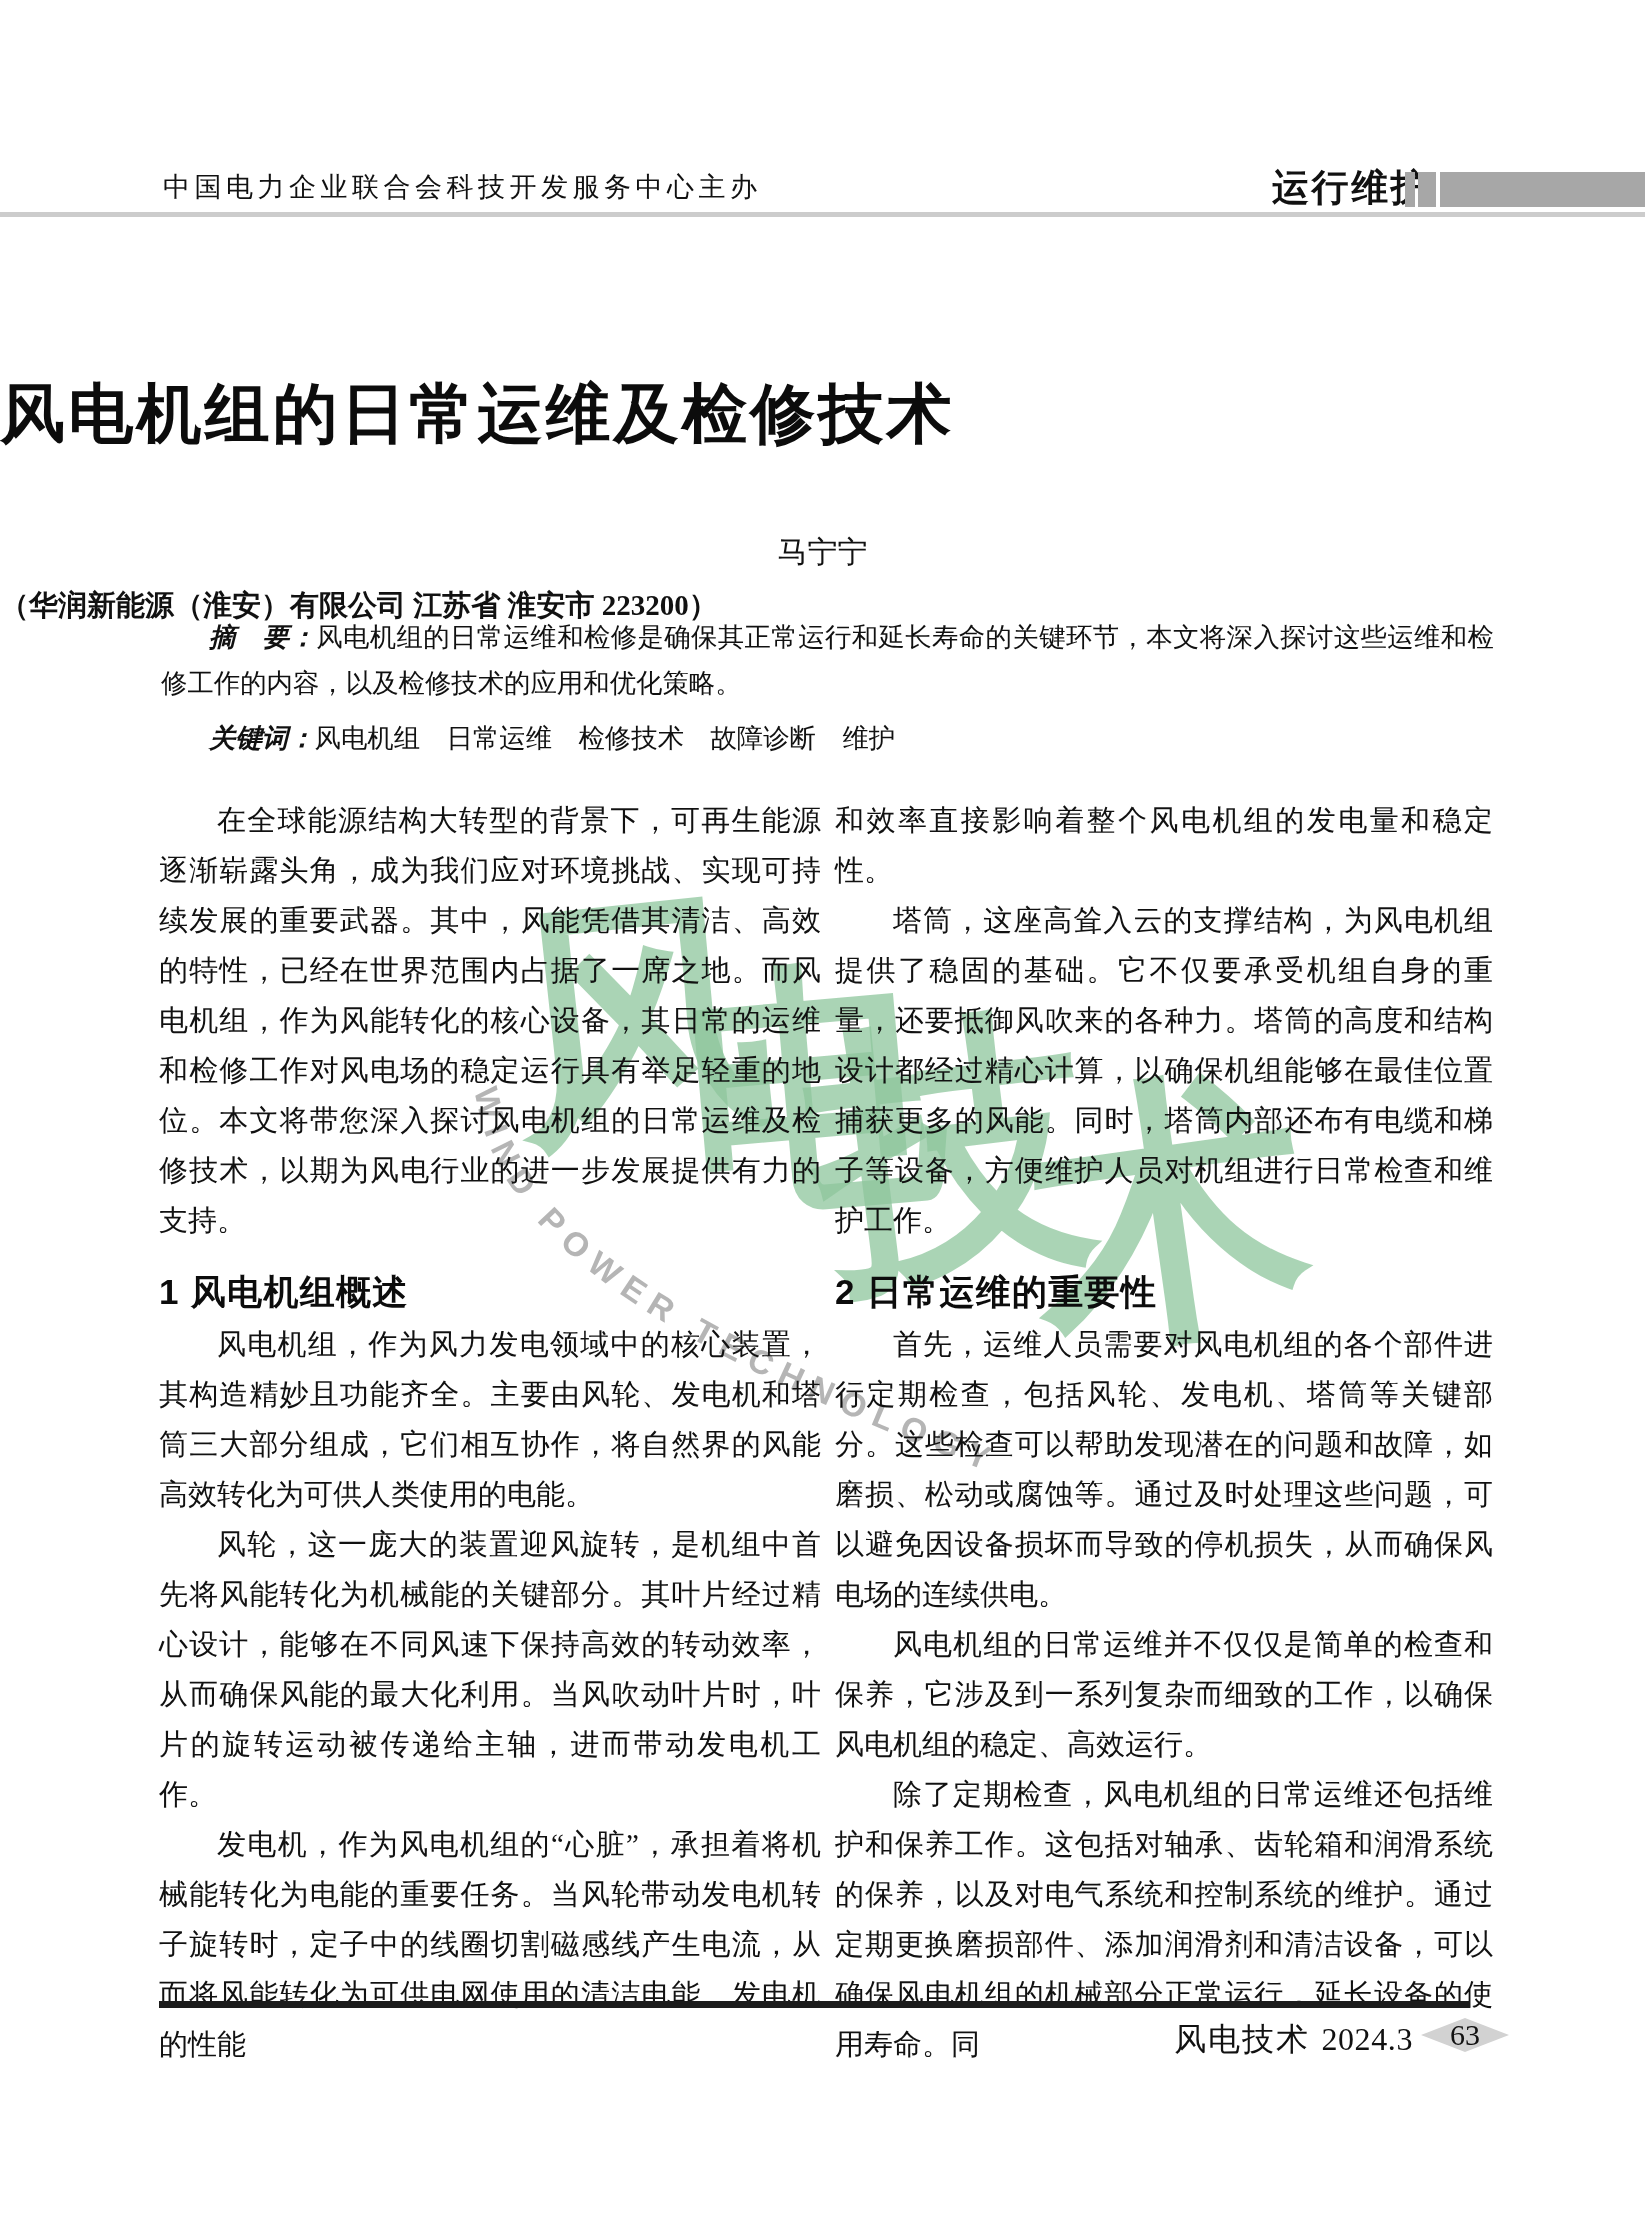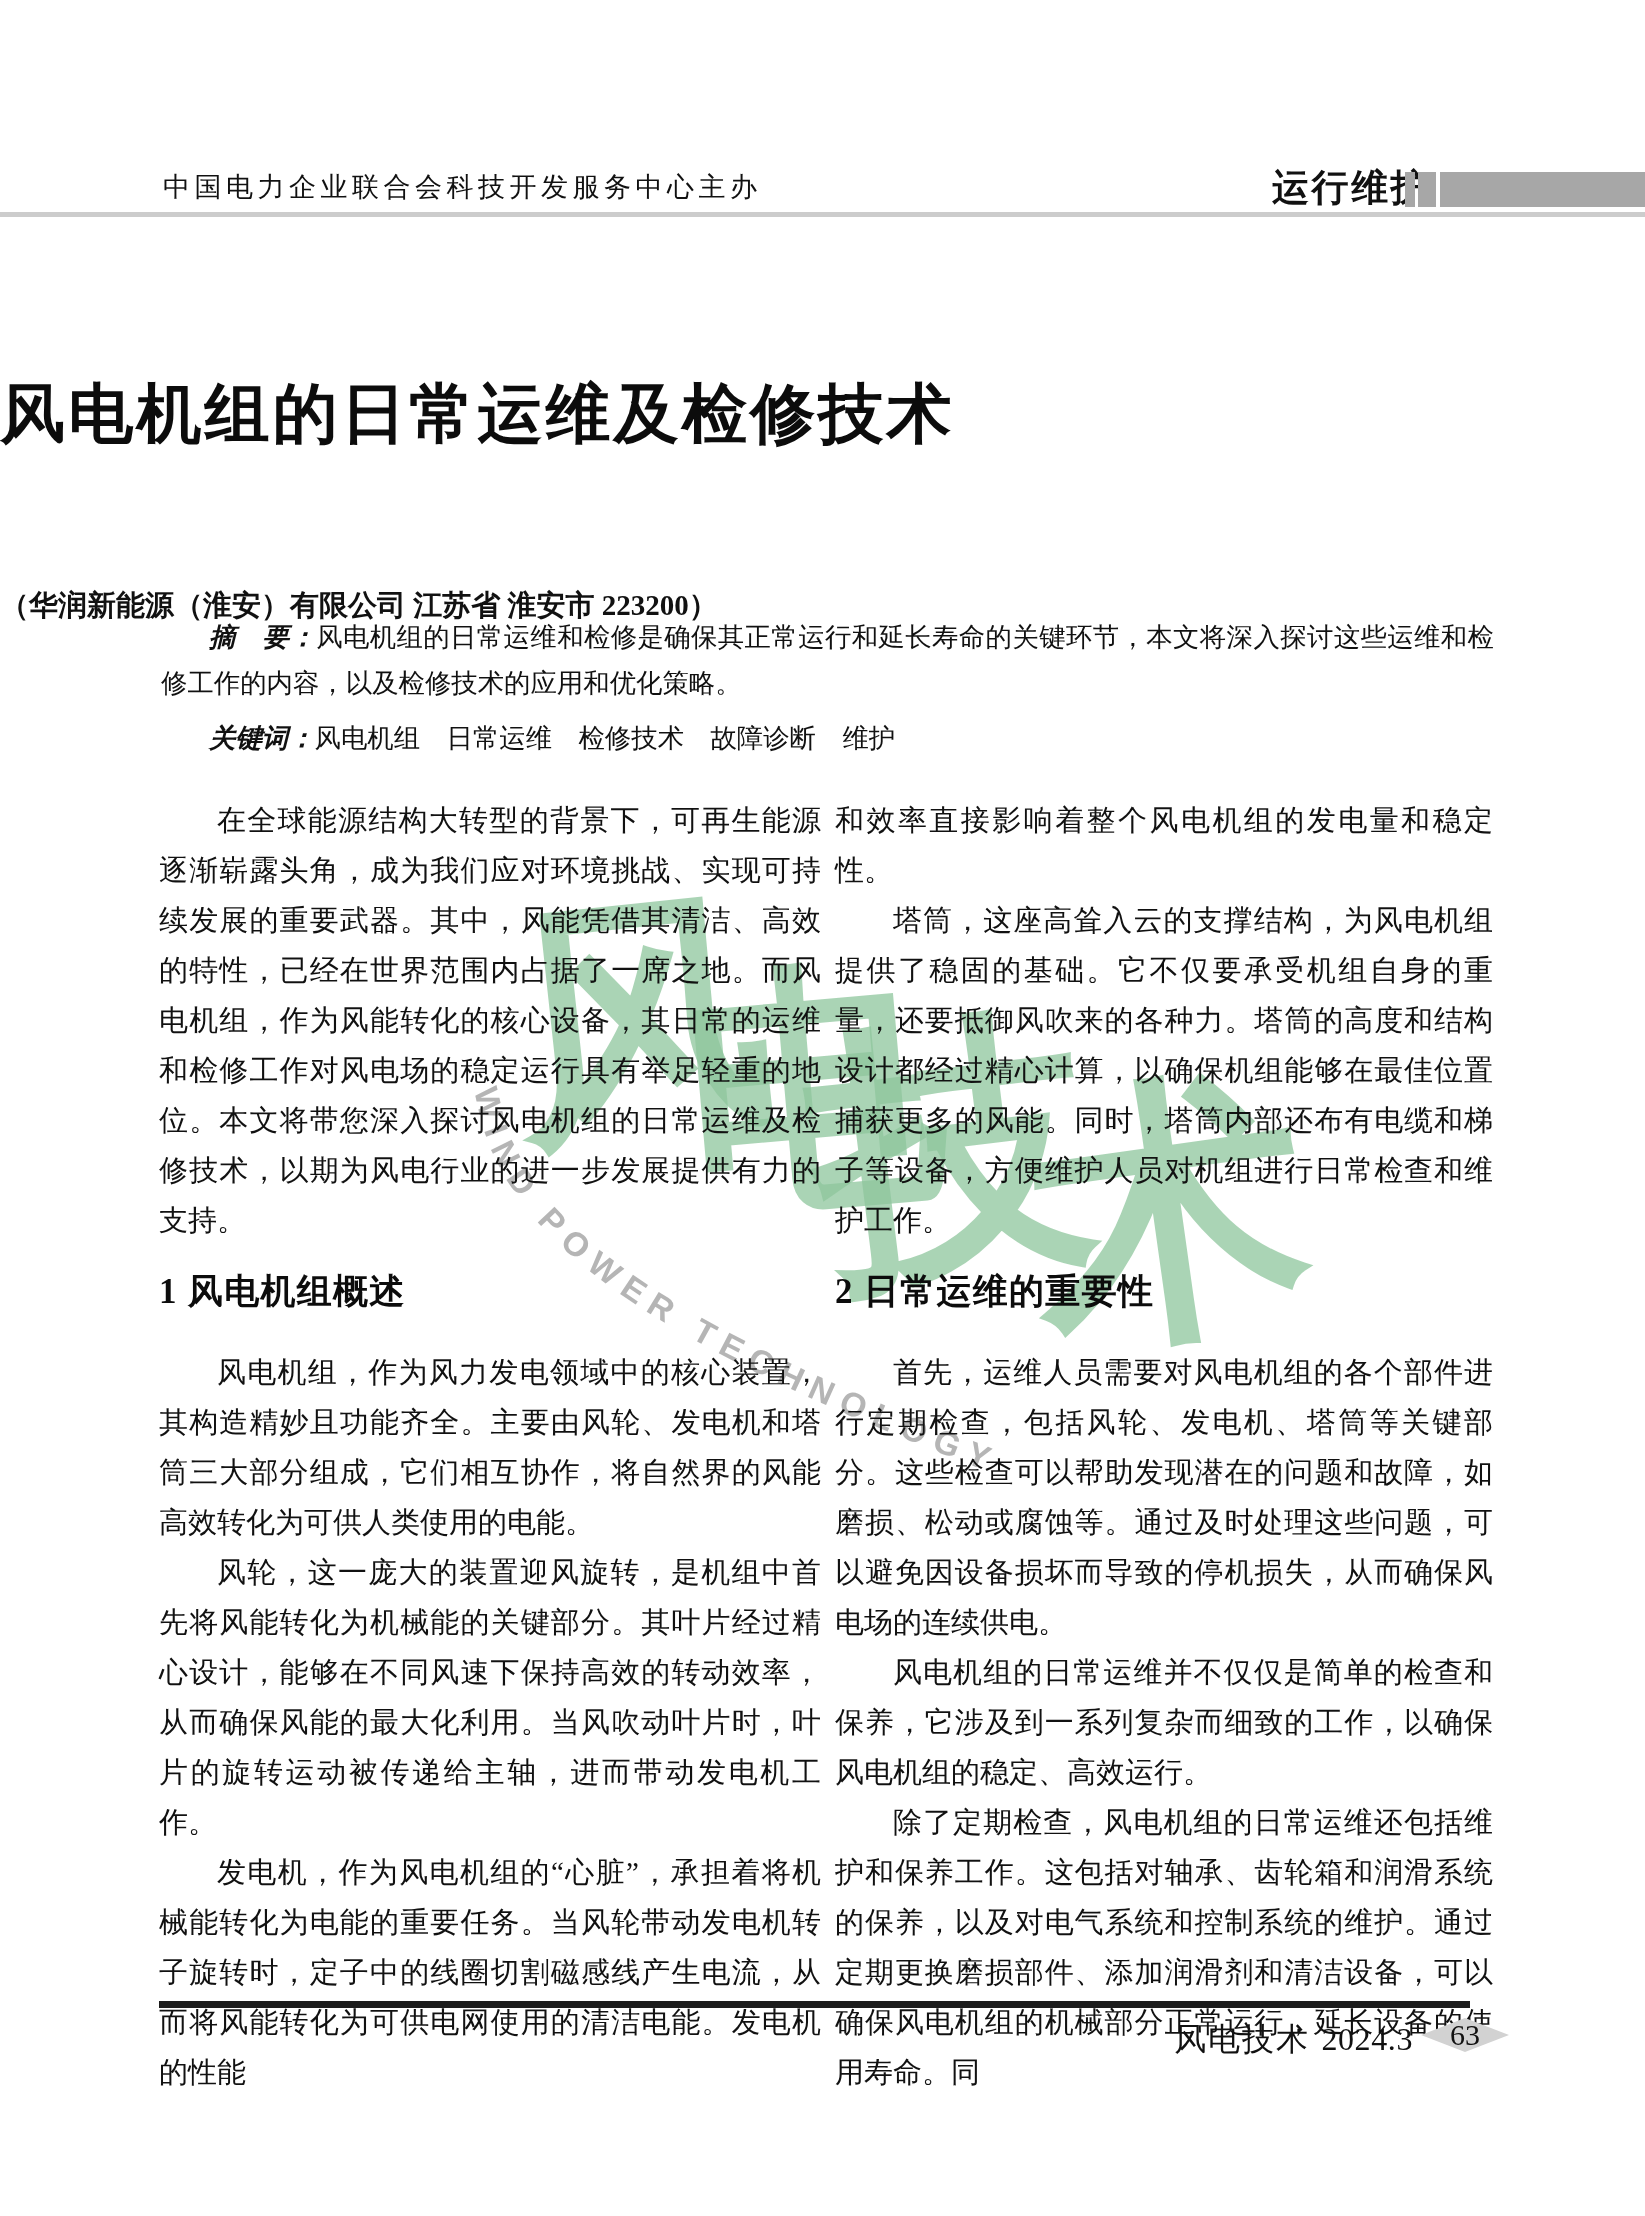--- a/index.html
+++ b/index.html
@@ -66,23 +66,23 @@
   .col{
     top:795px; z-index:2;
     font-size:29px; line-height:50px;
     text-align:justify;
   }
   .col.left{left:159px; width:662px;}
   .col.right{left:835px; width:658px;}
   .col p{margin:0; text-indent:58px;}
   .col p.noindent{text-indent:0;}
   .col h2{
-    font-size:35px; line-height:40px; margin:27px 0 35px 0;
+    font-size:35px; line-height:40px; margin:27px 0 7px 0;
     font-weight:900; letter-spacing:1.3px; text-indent:0;
-    font-family:Liberation Serif, serif;
+    font-family:Liberation Sans, sans-serif;
     color:#0c0c0c;
   }
 
   
   .wm{z-index:1;}
   .wm-char{
     font-size:258px; line-height:258px; font-weight:bold;
     font-family:"Liberation Serif", serif;
     color:rgba(141,198,156,0.75);
   }
@@ -133,20 +133,21 @@
   <svg class="wm wm-arc" width="645" height="464" viewBox="0 0 1000 720">
     <defs>
       <path id="arcPath" d="M 35 40 C 70 290, 340 450, 930 670" fill="none"></path>
     </defs>
     <text fill="#a8a8a8" fill-opacity="0.85" font-size="52" letter-spacing="15" font-family="Liberation Sans, sans-serif" font-weight="bold">
       <textPath href="#arcPath">WIND POWER TECHNOLOGY</textPath>
     </text>
   </svg>
 
   <h1 class="title">风电机组的日常运维及检修技术</h1>
+  <div class="author">马宁宁</div>
   <div class="affiliation">（华润新能源（淮安）有限公司 江苏省 淮安市 223200）</div>
 
   <p class="abstract"><span class="lab">摘　要：</span><span>风电机组的日常运维和检修是确保其正常运行和延长寿命的关键环节，本文将深入探讨这些运维和检修工作的内容，以及检修技术的应用和优化策略。</span></p>
   <p class="keywords"><span class="lab">关键词：</span><span>风电机组　日常运维　检修技术　故障诊断　维护</span></p>
 
   <div class="col left">
     <p>在全球能源结构大转型的背景下，可再生能源逐渐崭露头角，成为我们应对环境挑战、实现可持续发展的重要武器。其中，风能凭借其清洁、高效的特性，已经在世界范围内占据了一席之地。而风电机组，作为风能转化的核心设备，其日常的运维和检修工作对风电场的稳定运行具有举足轻重的地位。本文将带您深入探讨风电机组的日常运维及检修技术，以期为风电行业的进一步发展提供有力的支持。</p>
     <h2>1 风电机组概述</h2>
     <p>风电机组，作为风力发电领域中的核心装置，其构造精妙且功能齐全。主要由风轮、发电机和塔筒三大部分组成，它们相互协作，将自然界的风能高效转化为可供人类使用的电能。</p>
     <p>风轮，这一庞大的装置迎风旋转，是机组中首先将风能转化为机械能的关键部分。其叶片经过精心设计，能够在不同风速下保持高效的转动效率，从而确保风能的最大化利用。当风吹动叶片时，叶片的旋转运动被传递给主轴，进而带动发电机工作。</p>

